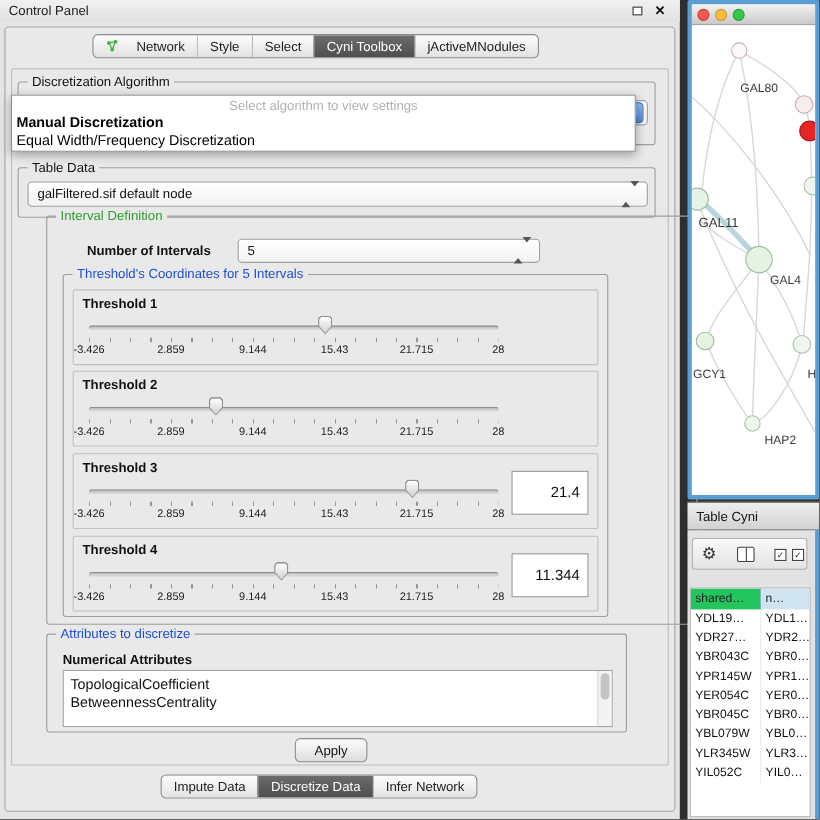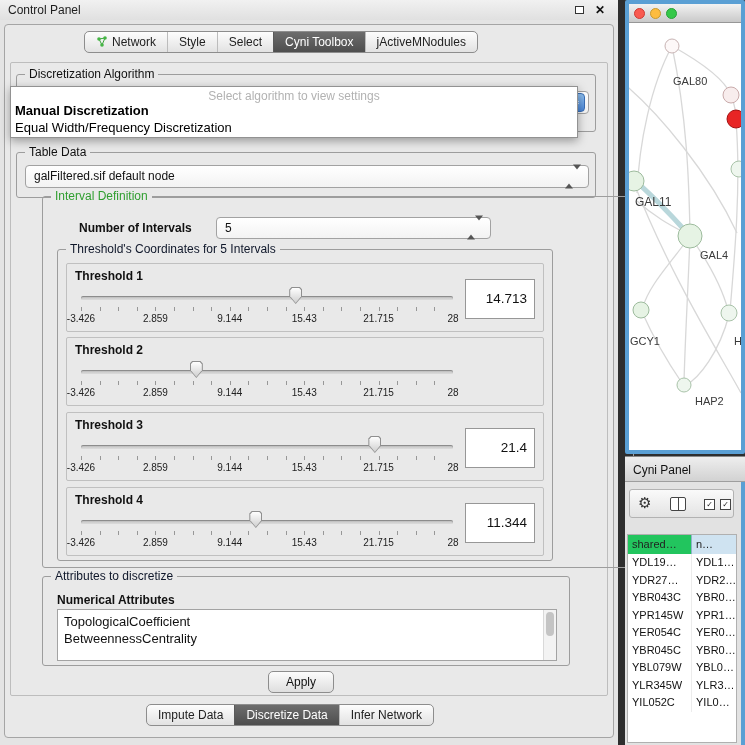--- a/index.html
+++ b/index.html
@@ -10,33 +10,33 @@
   .cp{position:absolute;left:0;top:0;width:618px;height:745px;background:#e4e4e4;}
   .cp-title{position:absolute;left:0;top:0;width:100%;height:20px;background:linear-gradient(#f1f1f1,#e0e0e0);}
   .cp-title-text{position:absolute;left:8px;top:3px;font-size:12px;color:#1d1d1d;}
   .float-icon{position:absolute;right:34px;top:6px;width:9px;height:8px;border:1.5px solid #333;background:#fff;}
   .close-icon{position:absolute;right:13px;top:3px;font-size:12px;font-weight:bold;color:#111;cursor:default;}
   .cp-outer{position:absolute;left:4px;top:24px;width:610px;height:714px;border:1px solid #a5a5a5;border-radius:4px;background:#e9e9e9;}
   .cp-inner{position:absolute;left:10px;top:62px;width:598px;height:634px;border:1px solid #bdbdbd;border-radius:2px;background:#e9e9e9;}
 
   
   .segbar{position:absolute;display:flex;height:22px;border:1px solid #8d8d8d;border-radius:5px;overflow:hidden;background:linear-gradient(#fdfdfd,#e2e2e2);z-index:5;}
-  .seg{display:flex;align-items:center;gap:4px;padding:0 11px;font-size:12px;color:#222;line-height:22px;white-space:nowrap;}
+  .seg{display:flex;align-items:center;gap:16px;padding:0 11px;font-size:12px;color:#222;line-height:22px;white-space:nowrap;}
   .seg + .seg{border-left:1px solid #bcbcbc;}
   .seg.sel{background:linear-gradient(#6d6d6d,#4e4e4e);color:#fff;border-left-color:#5a5a5a;}
   .top-tabs{left:84px;top:31px;}
   .bottom-tabs{left:146px;top:704px;}
 
   .neticon{width:12px;height:12px;}
 
   
   .group{position:absolute;border:1px solid #9d9d9d;border-radius:3px;}
   .glabel{position:absolute;top:-8px;left:8px;background:#e9e9e9;padding:0 4px;font-size:12px;color:#111;white-space:nowrap;}
   .glabel.green{color:#2f9e2f;}
-  .glabel.blue{color:#0f172a;}
+  .glabel.blue{color:#1d4ed8;}
 
   .g-algo{left:16px;top:74px;width:580px;height:58px;}
   .g-tdata{left:16px;top:152px;width:580px;height:46px;}
   .g-interval{left:42px;top:196px;width:592px;height:372px;}
   .g-attr{left:42px;top:576px;width:528px;height:90px;}
 
   
   .combo{position:absolute;height:23px;background:linear-gradient(#ffffff,#f3f3f3);border:1px solid #a2a2a2;border-radius:4px;font-size:12px;color:#111;line-height:21px;padding-left:8px;}
   .combo .updown{position:absolute;right:7px;top:50%;transform:translateY(-50%);}
   .tri-up{width:0;height:0;border-left:4px solid transparent;border-right:4px solid transparent;border-bottom:5px solid #555;margin-bottom:2px;}
@@ -189,21 +189,20 @@
             <div class="ticks"></div>
             <div class="scale">
                 <span style="left: 0%;">-3.426</span>
                 <span style="left: 20%;">2.859</span>
                 <span style="left: 40%;">9.144</span>
                 <span style="left: 60%;">15.43</span>
                 <span style="left: 80%;">21.715</span>
                 <span style="left: 100%;">28</span>
               </div>
           </div>
-          <div class="vbox">14.713</div>
         </div>
 
         <div class="thr-box" style="top:87px">
           <span class="thr-label">Threshold 2</span>
           <div class="slider">
             <div class="track"></div>
             <div class="thumb" style="left: calc(30.9998% - 6.5px);"></div>
             <div class="ticks"></div>
             <div class="scale">
                 <span style="left: 0%;">-3.426</span>
@@ -320,21 +319,21 @@
       <div class="nlabel" style="left:44px;top:52px">GAL80</div>
       <div class="nlabel" style="left:6px;top:172px;font-size:12px">GAL11</div>
       <div class="nlabel" style="left:71px;top:226px">GAL4</div>
       <div class="nlabel" style="left:1px;top:312px">GCY1</div>
       <div class="nlabel" style="left:66px;top:372px">HAP2</div>
       <div class="nlabel" style="left:105px;top:312px">H</div>
     </div>
   </section>
 
   <div class="tpbar">
-    <span>Cyni Panel</span>
+    <span>Table Cyni</span>
   </div>
 
   <section class="tablewin">
     <div class="ttoolbar">
       <span class="gear">⚙</span>
       <span class="colicon"></span>
       <span class="cbicon cb1">✓</span>
       <span class="cbicon cb2">✓</span>
     </div>
     <div class="ttable">

